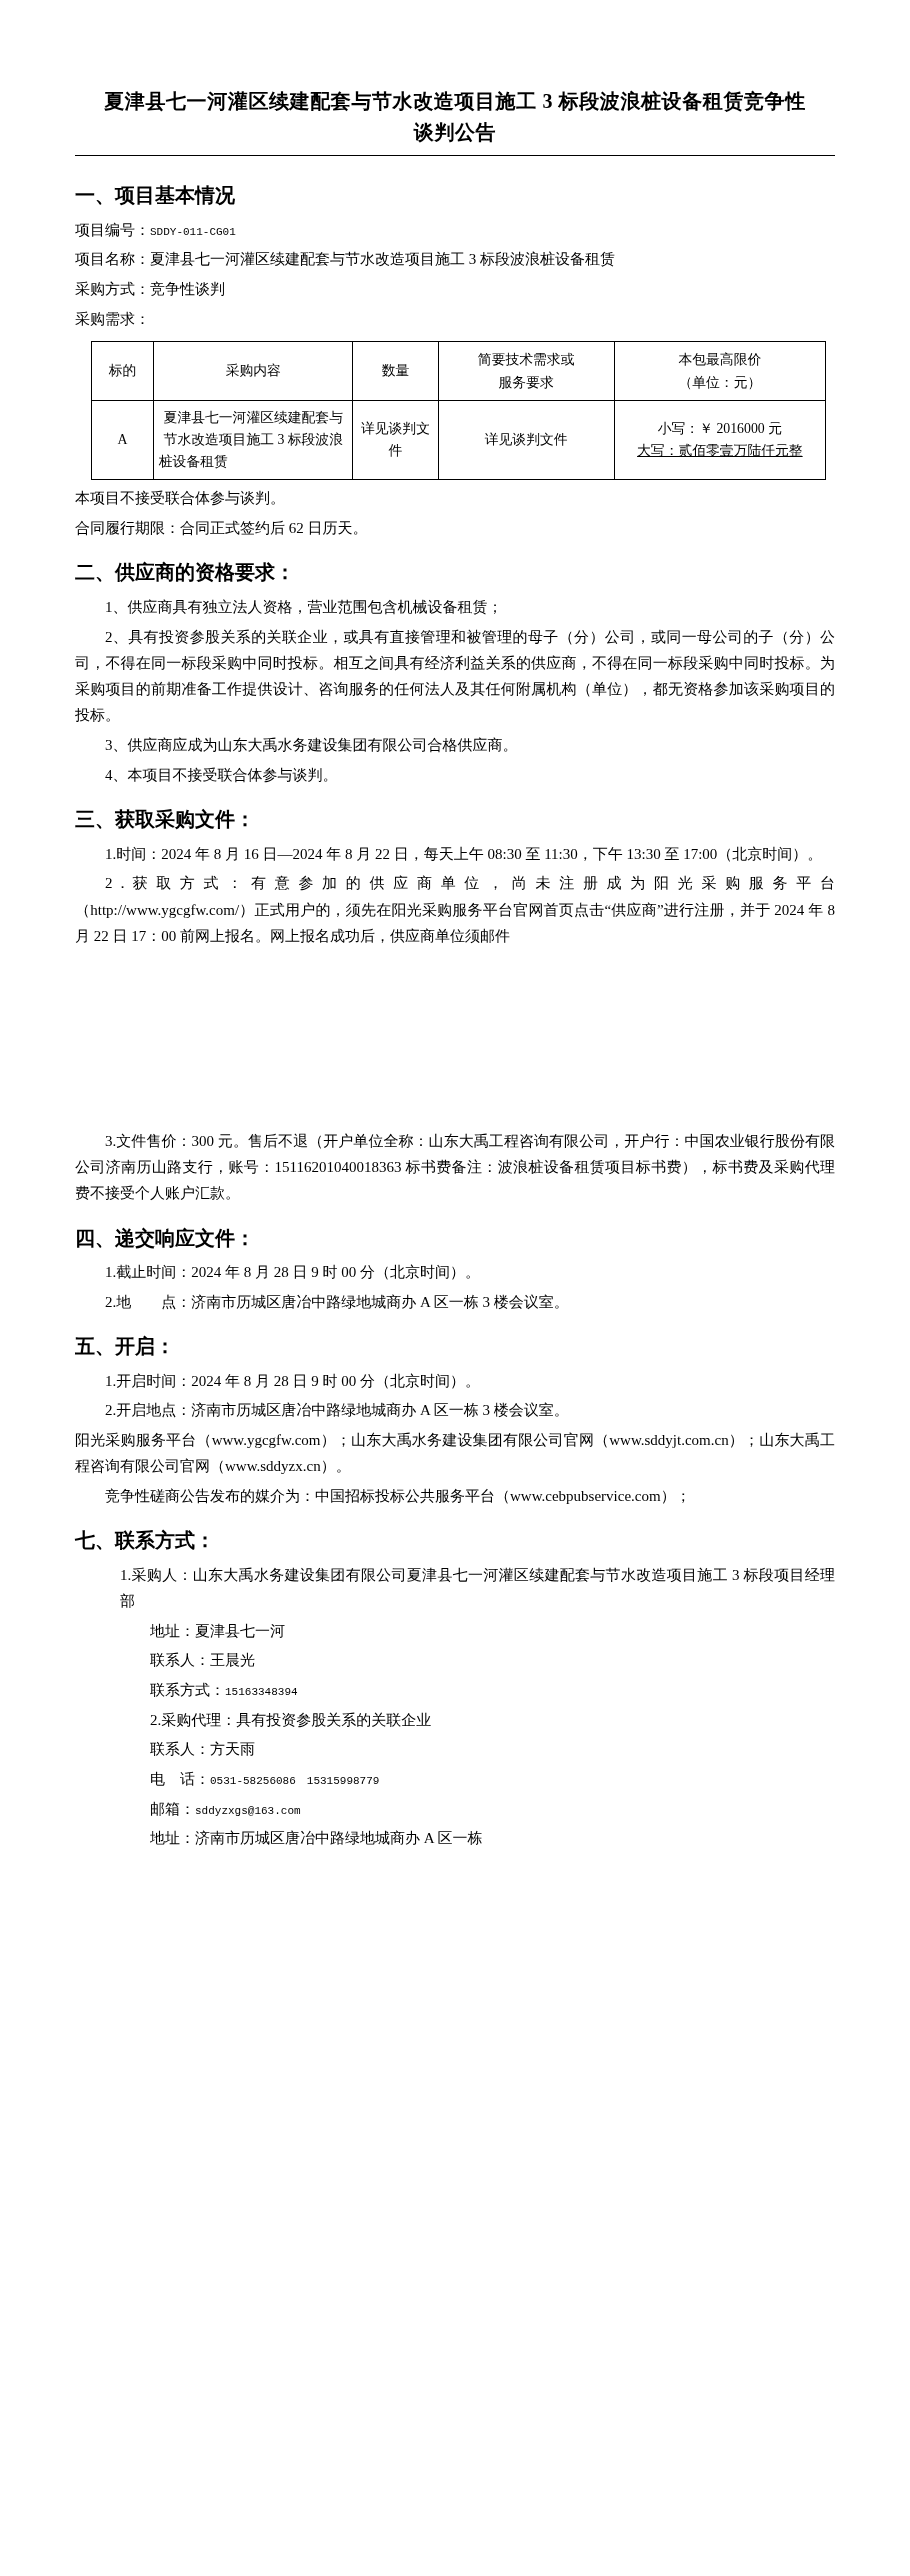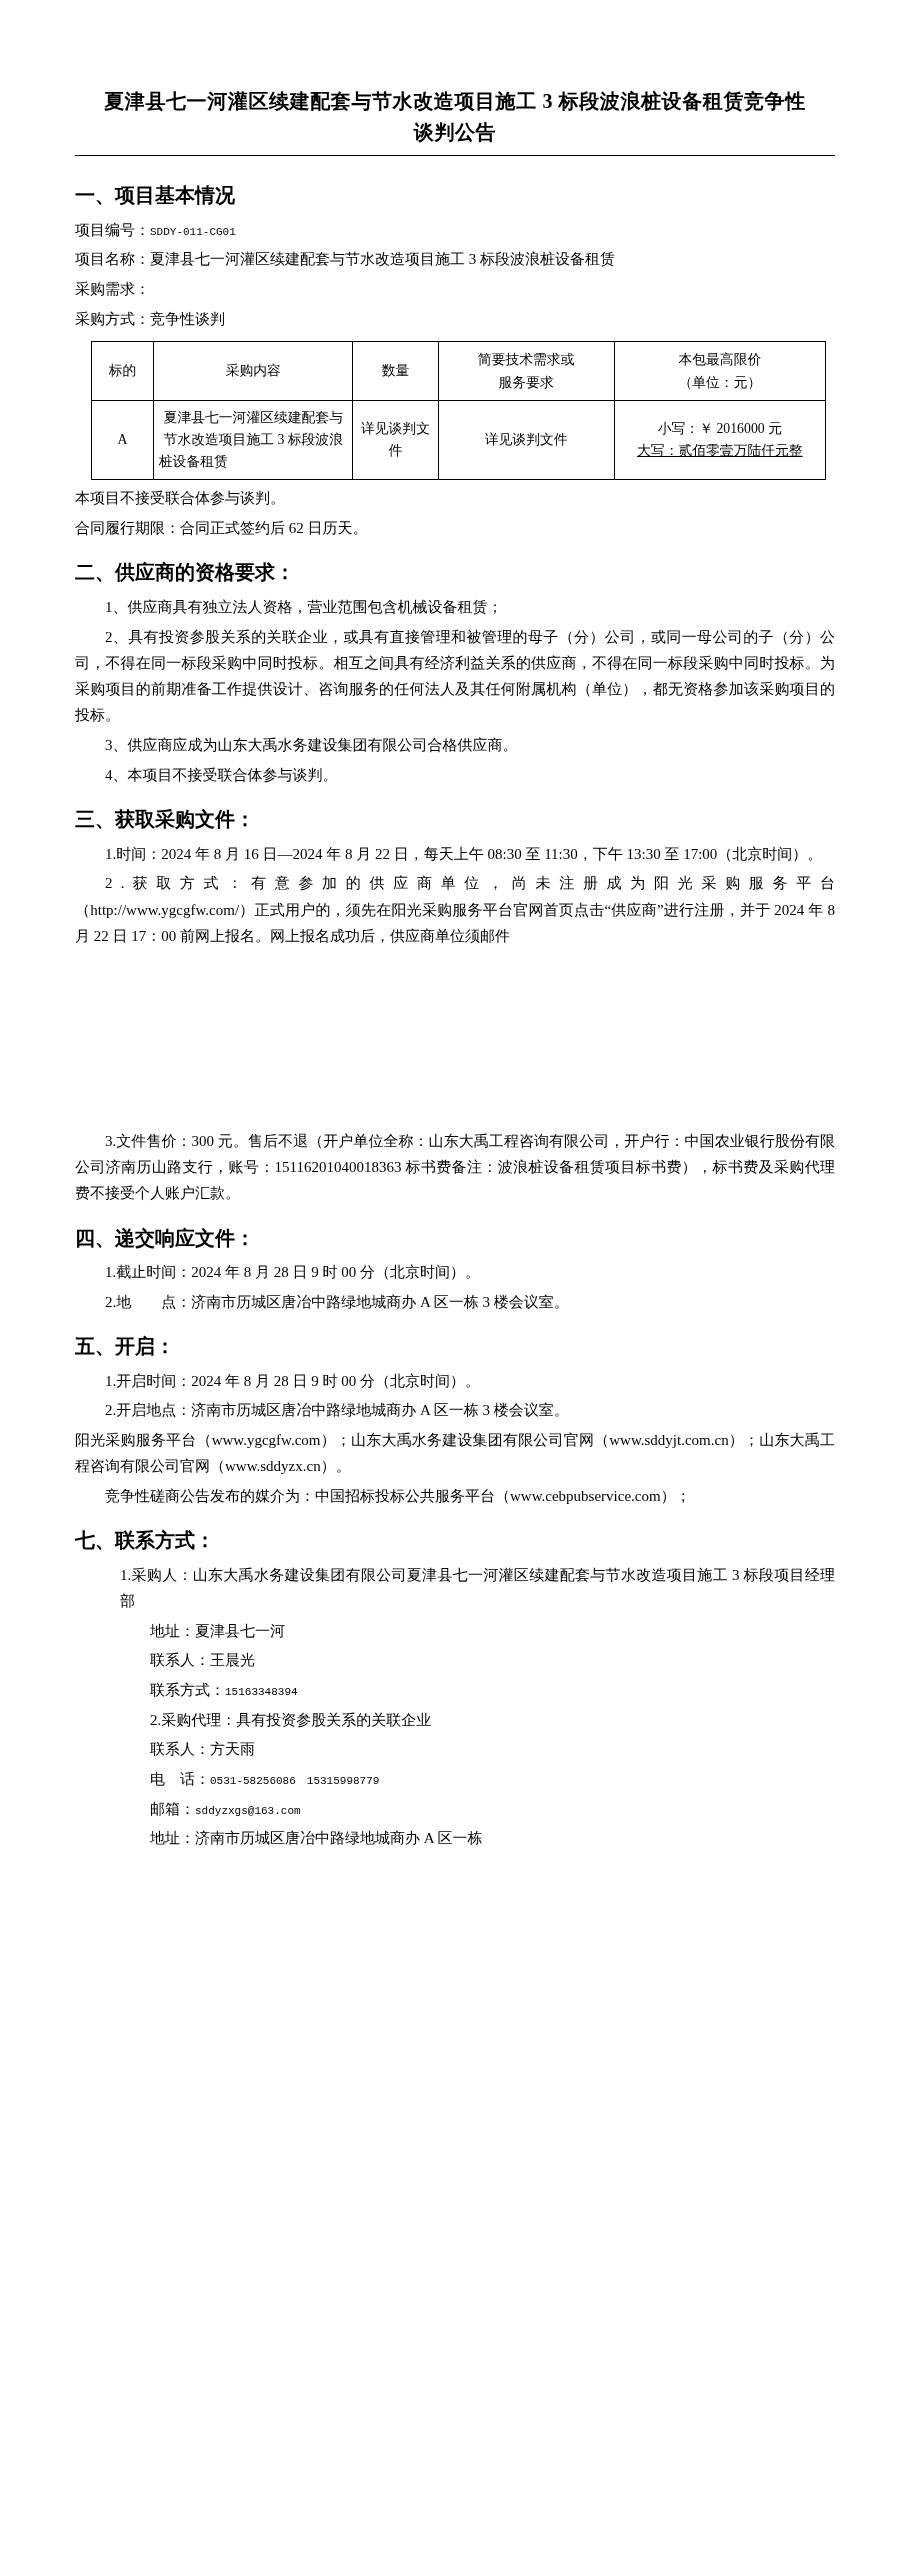--- a/index.html
+++ b/index.html
@@ -100,25 +100,25 @@
   <h2 class="section">一、项目基本情况</h2>
 
   <p class="line">
     <span>项目编号：</span><span class="mono">SDDY-011-CG01</span>
   </p>
 
   <p class="line">
     <span>项目名称：</span><span>夏津县七一河灌区续建配套与节水改造项目施工 3 标段波浪桩设备租赁</span>
   </p>
 
-  <p class="line">采购需求：</p>
-
   <p class="line">
     <span>采购方式：</span><span>竞争性谈判</span>
   </p>
+
+  <p class="line">采购需求：</p>
 
   <table class="proc">
     <thead>
       <tr>
         <th class="col-a">
           <div>标的</div>
         </th>
         <th class="col-b">
           <div>采购内容</div>
         </th>

